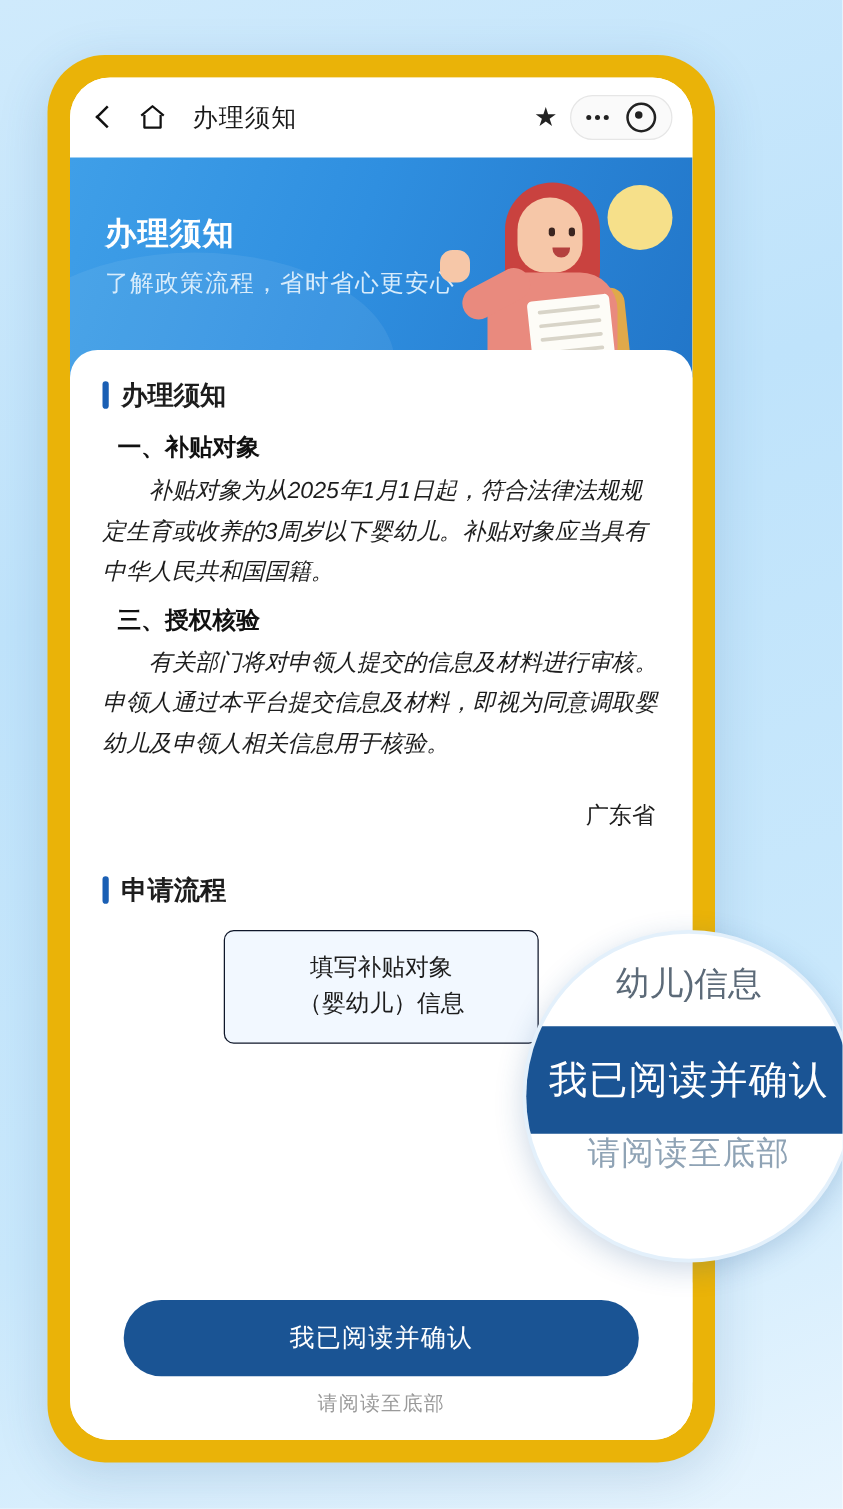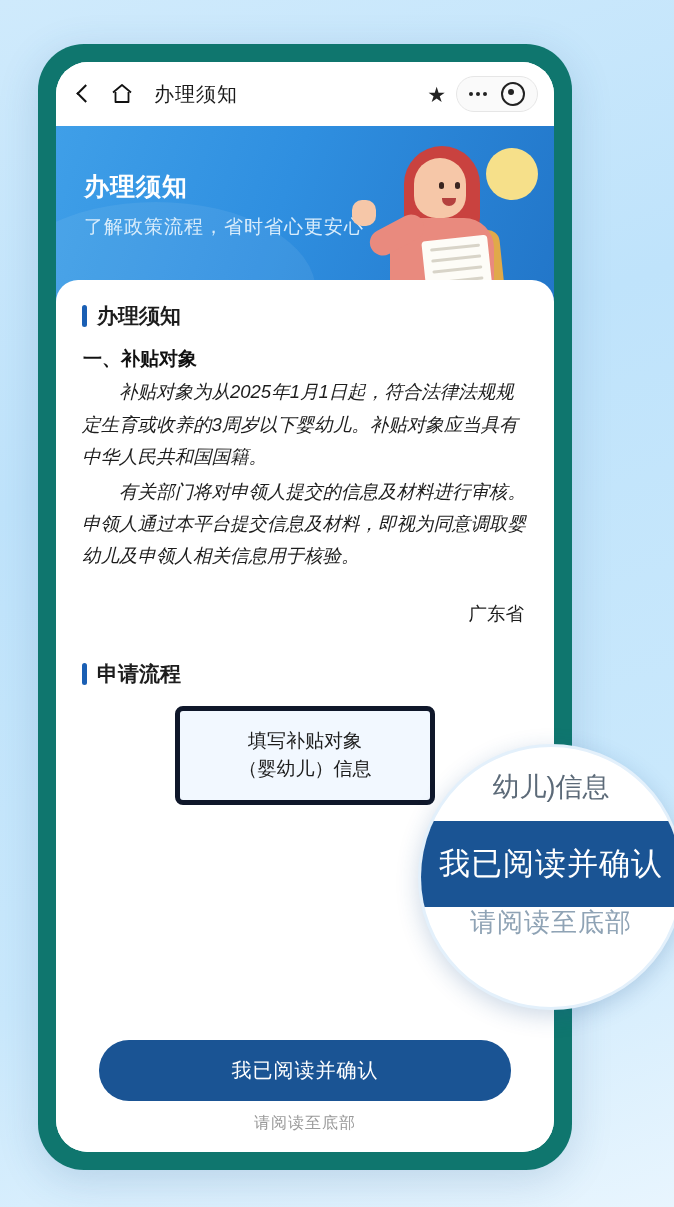--- a/index.html
+++ b/index.html
@@ -15,21 +15,21 @@
     position: relative;
   }
 
   
   .phone {
     position: absolute;
     left: 38px;
     top: 44px;
     width: 534px;
     height: 1126px;
-    background: #0f766e;
+    background: #eab308;
     border-radius: 46px;
     box-shadow: 0 10px 40px rgba(40, 90, 140, 0.18);
     overflow: hidden;
   }
   .screen {
     position: absolute;
     left: 18px;
     top: 18px;
     width: 498px;
     height: 1090px;
@@ -307,21 +307,21 @@
   }
   .sec-title {
     font-size: 21px;
     font-weight: bold;
     color: #1d1d1d;
   }
   .h3 {
     font-size: 19px;
     font-weight: bold;
     color: #111;
-    margin: 8px 0 2px 1px;
+    margin: 8px 0 2px 12px;
     line-height: 1.6;
   }
   .p {
     font-size: 18.5px;
     color: #1d1d1d;
     line-height: 1.75;
     text-indent: 2em;
     margin: 0 0 2px 0;
     font-style: italic;
   }
@@ -335,21 +335,21 @@
     margin-top: 28px;
     padding-right: 4px;
   }
 
   .flow-head {
     margin-top: 34px;
   }
   .flow-box {
     margin: 18px auto 0 auto;
     width: 250px;
-    border: 5px solid #0f172a;
+    border: 1px solid #0f172a;
     background: #f2f8ff;
     border-radius: 8px;
     padding: 16px 0;
     text-align: center;
     font-size: 19px;
     color: #1d1d1d;
     line-height: 1.5;
   }
 
   
@@ -486,20 +486,21 @@
     <div class="card">
       <div class="sec-head">
         <span class="sec-bar"></span>
         <span class="sec-title">办理须知</span>
       </div>
 
       <div class="h3">一、补贴对象</div>
       <div class="p">补贴对象为从2025年1月1日起，符合法律法规规定生育或收养的3周岁以下婴幼儿。补贴对象应当具有中华人民共和国国籍。</div>
 
 
+      <div class="h3">三、授权核验</div>
       <div class="p">有关部门将对申领人提交的信息及材料进行审核。申领人通过本平台提交信息及材料，即视为同意调取婴幼儿及申领人相关信息用于核验。</div>
 
       <div class="sign">广东省</div>
 
       <div class="sec-head flow-head">
         <span class="sec-bar"></span>
         <span class="sec-title">申请流程</span>
       </div>
 
       <div class="flow-box" style="white-space:pre-line;">填写补贴对象

